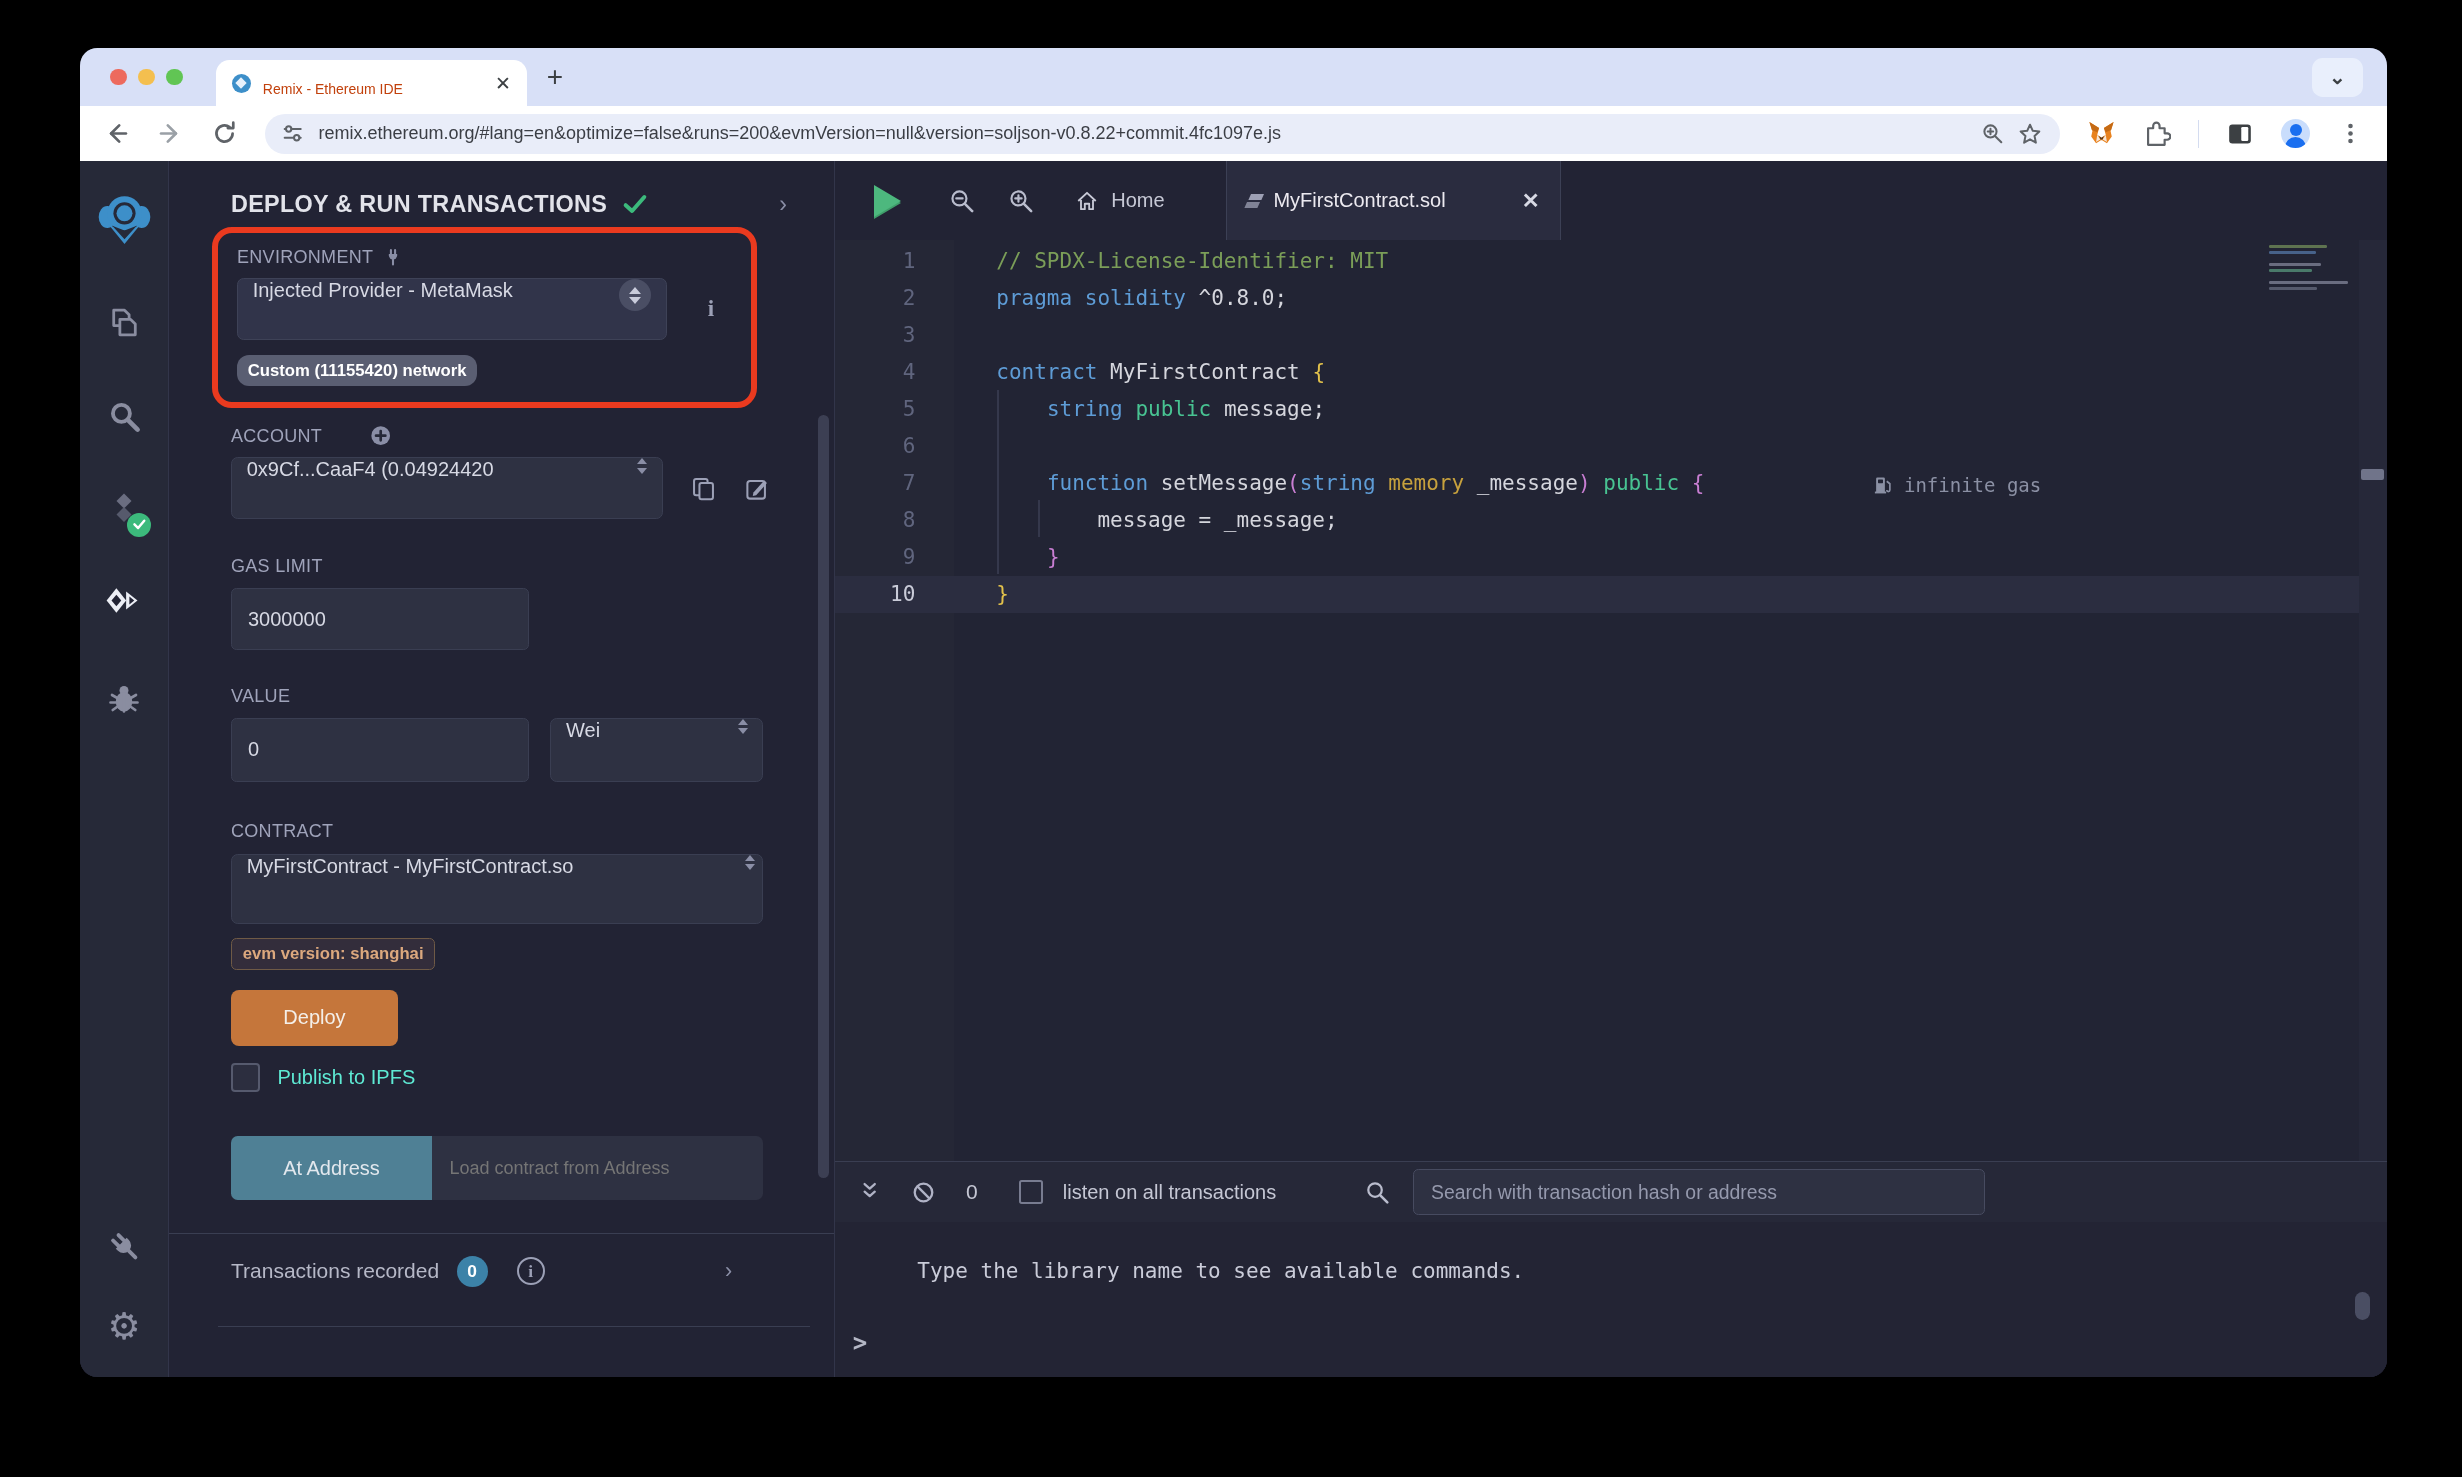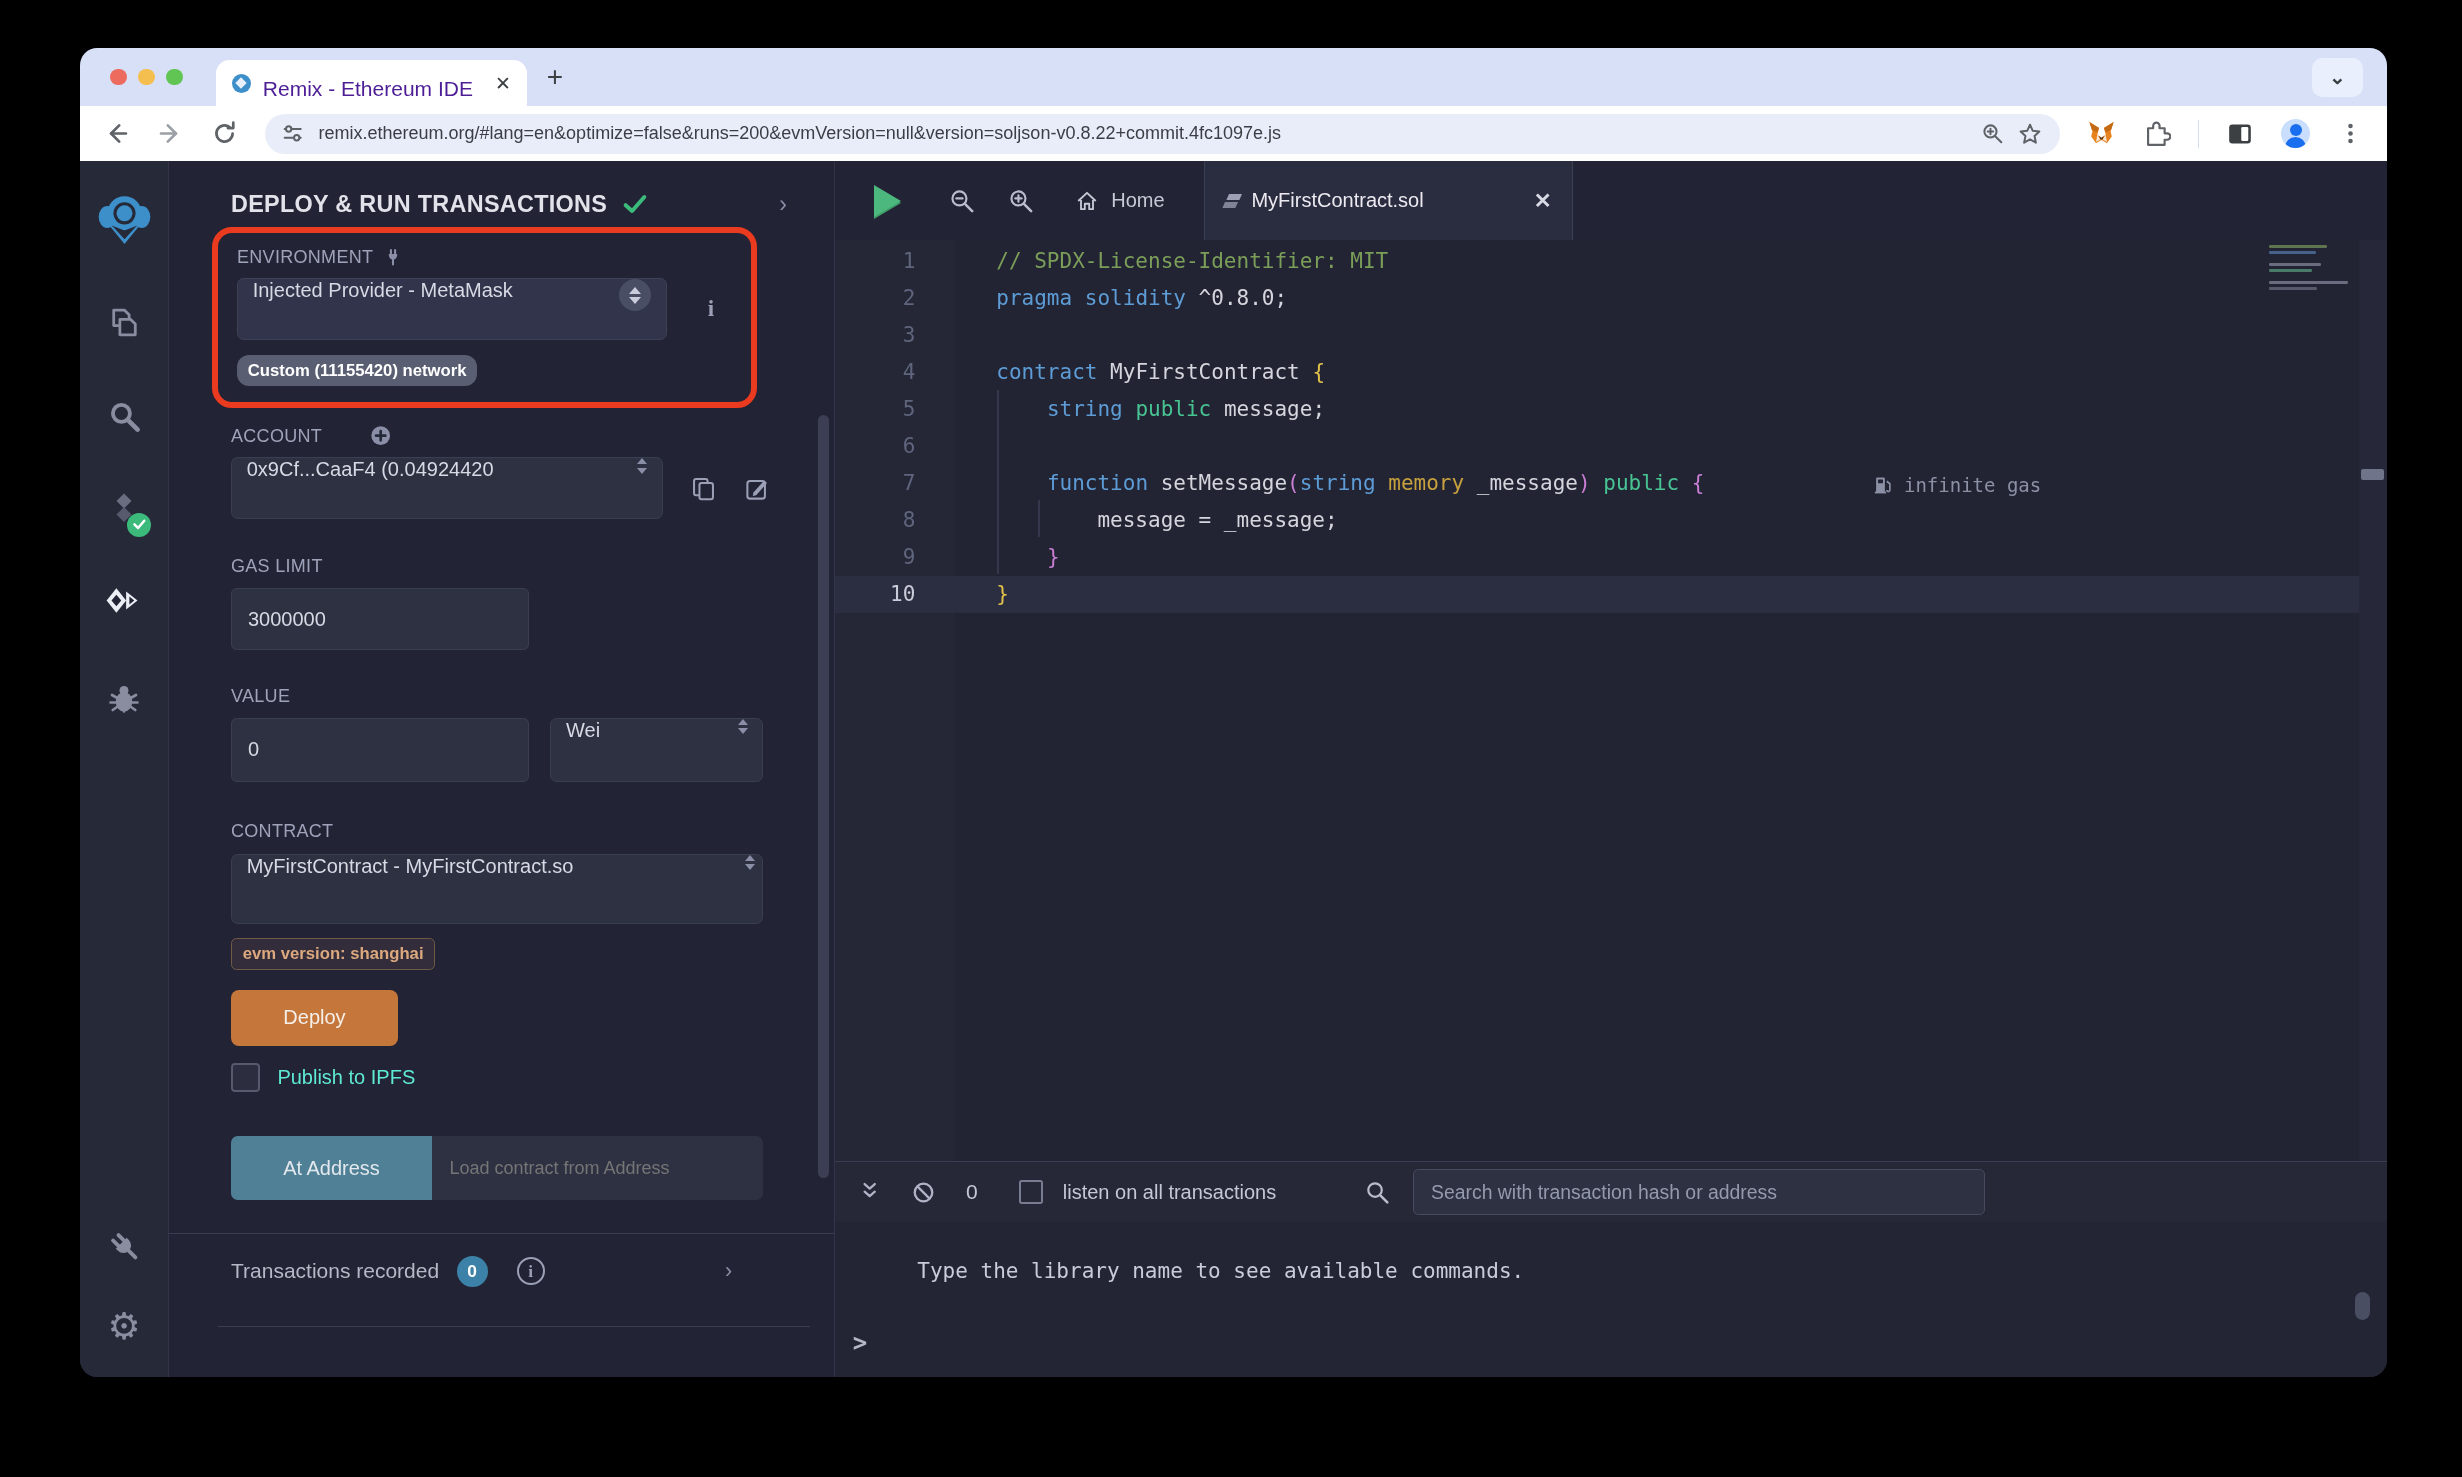--- a/index.html
+++ b/index.html
@@ -10,21 +10,21 @@
 
   
   .tabstrip{height:58px;background:#d8e0f7;display:flex;align-items:center;flex:none;}
   .traffic{display:flex;gap:11.4px;margin-left:30px;}
   .light{width:16.7px;height:16.7px;border-radius:50%;}
   .light.r{background:#ed6a5e}.light.y{background:#f4bf4f}.light.g{background:#61c554}
   .btab{align-self:flex-end;height:46px;width:311px;margin-left:33px;background:#fff;
         border-radius:13.4px 13.4px 0 0;display:flex;align-items:center;padding:0 16px;box-sizing:border-box;}
   .btab .fav{width:19px;height:19px;border-radius:50%;background:#3d8fc9;position:relative;flex:none;}
   .btab .fav::after{content:"";position:absolute;left:5.4px;top:5.4px;width:8px;height:8px;background:#e8f1fb;transform:rotate(45deg);}
-  .btab .ttl{margin-left:12px;font-size:21px;color:#4c1d95;white-space:nowrap;overflow:hidden;margin-top:12px;}
+  .btab .ttl{margin-left:12px;font-size:14px;color:#c2410c;white-space:nowrap;overflow:hidden;margin-top:12px;}
   .btab .cls{margin-left:auto;font-size:19px;color:#3c4043;}
   .newtab{font-size:28px;color:#3c4043;margin-left:20px;font-weight:300;}
   .tab-chevron{margin-left:auto;margin-right:24px;width:51px;height:39px;border-radius:10.7px;background:#e9effc;
                display:flex;align-items:center;justify-content:center;color:#3c4043;font-size:20px;font-weight:700;}
   .toolbar{height:55px;background:#fff;display:flex;align-items:center;flex:none;padding:0 23px;gap:27px;}
   .navic{width:27px;height:27px;flex:none;}
   .urlbar{flex:1;height:40px;border-radius:20px;background:#e9edf9;display:flex;align-items:center;
           padding:0 17.4px;gap:14.7px;min-width:0;}
   .url{font-size:18px;color:#3b3e45;white-space:nowrap;overflow:hidden;flex:1;}
   .tb-div{width:1.3px;height:28px;background:#d4dcf0;}
@@ -94,21 +94,21 @@
 
   .v-divider{width:1.3px;background:#32354a;flex:none;}
 
   
   .editor-col{flex:1;display:flex;flex-direction:column;min-width:0;}
   .edtabs{height:79px;flex:none;display:flex;align-items:center;background:#222334;}
   .play{margin-left:39px;width:0;height:0;border-top:16px solid transparent;border-bottom:16px solid transparent;
         border-left:27px solid #4db87e;filter:drop-shadow(0 2px 0 #3f9d6a);}
   .edic{margin-left:47px;}
   .hometab{margin-left:40px;display:flex;align-items:center;gap:12px;color:#c7c9d6;font-size:20px;}
-  .filetab{margin-left:39px;align-self:stretch;width:369px;background:#2a2c3f;border-left:1.3px solid #3c4055;
+  .filetab{margin-left:61px;align-self:stretch;width:335px;background:#2a2c3f;border-left:1.3px solid #3c4055;
            border-right:1.3px solid #3c4055;display:flex;align-items:center;padding:16px 20px;box-sizing:border-box;gap:13.4px;}
   .filetab .nm{color:#eceaf0;font-size:20px;white-space:nowrap;overflow:hidden;flex:1;}
   .filetab .cls{color:#d7d9e4;font-size:21.4px;font-weight:700;}
   .sglyph{display:flex;flex-direction:column;gap:2px;}
   .sglyph i{display:block;width:13.4px;height:6px;background:#9da0b4;}
   .sglyph i:first-child{transform:skewX(-24deg) translateX(2.7px);}
   .sglyph i:last-child{transform:skewX(-24deg) translateX(-1.3px);opacity:.75;}
 
   .codewrap{flex:1;position:relative;background:#222434;min-height:0;overflow:hidden;
             font-family:"DejaVu Sans Mono",monospace;font-size:21px;}

